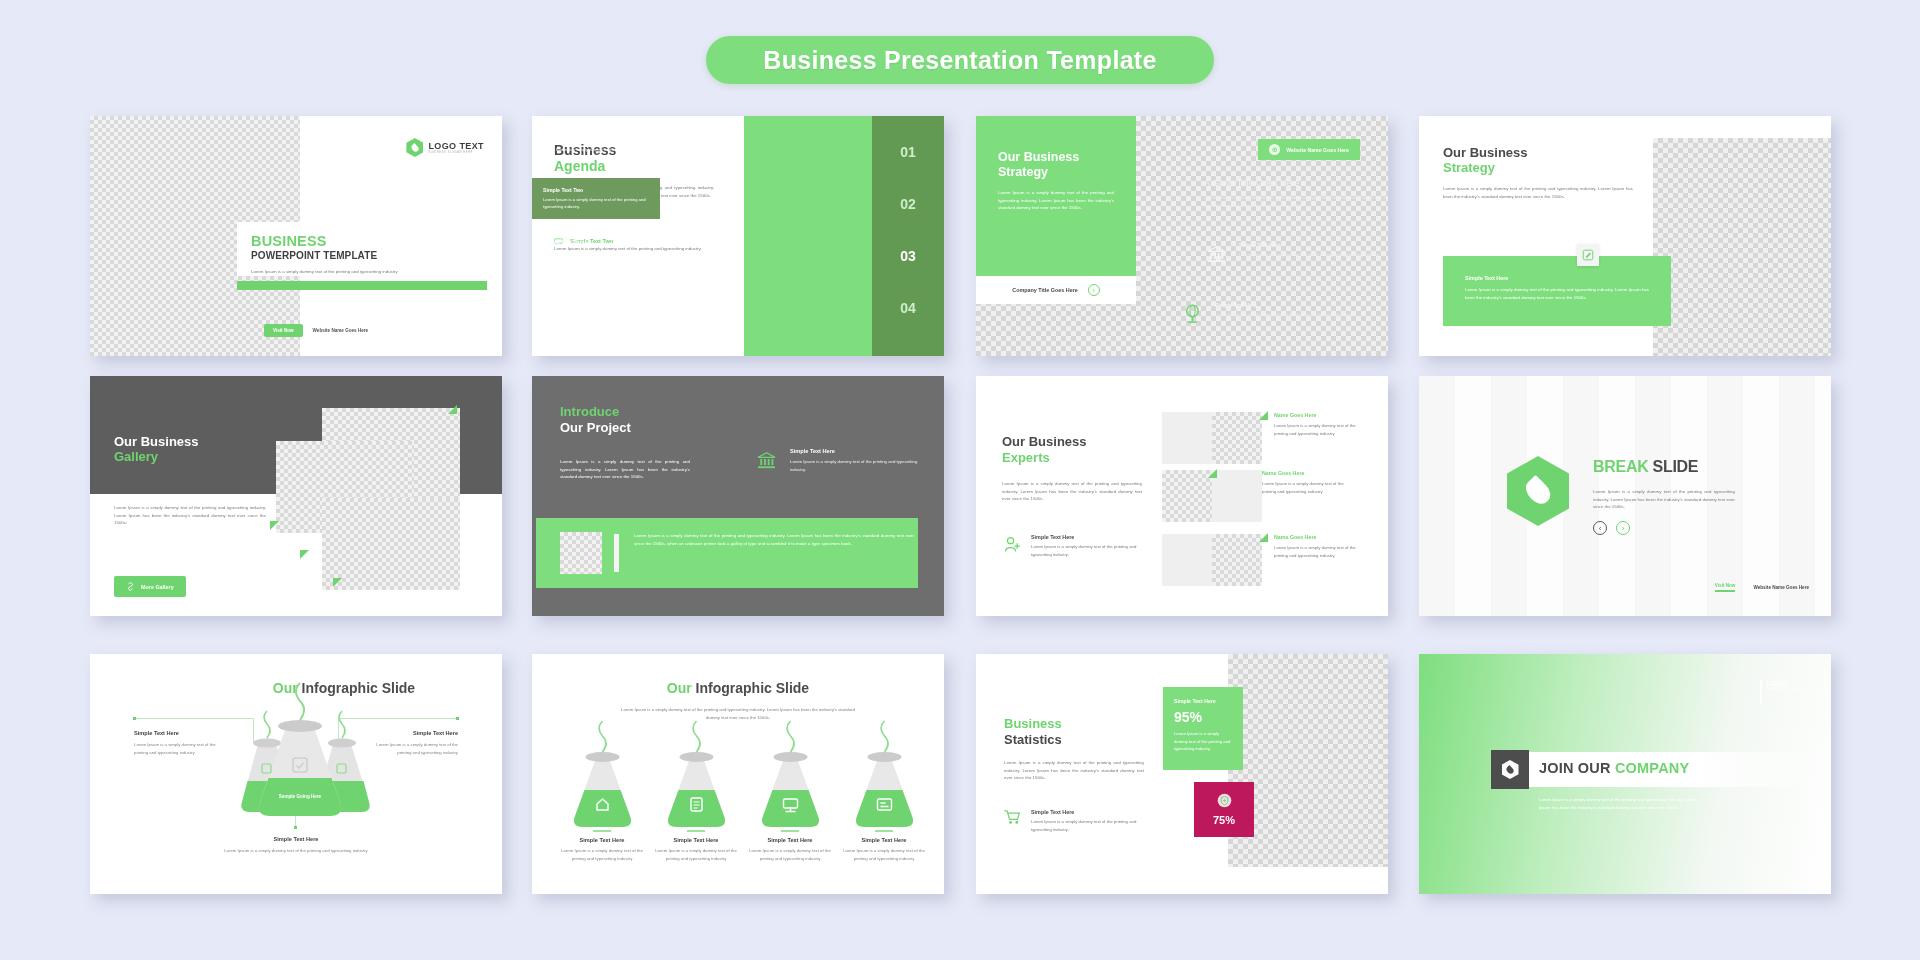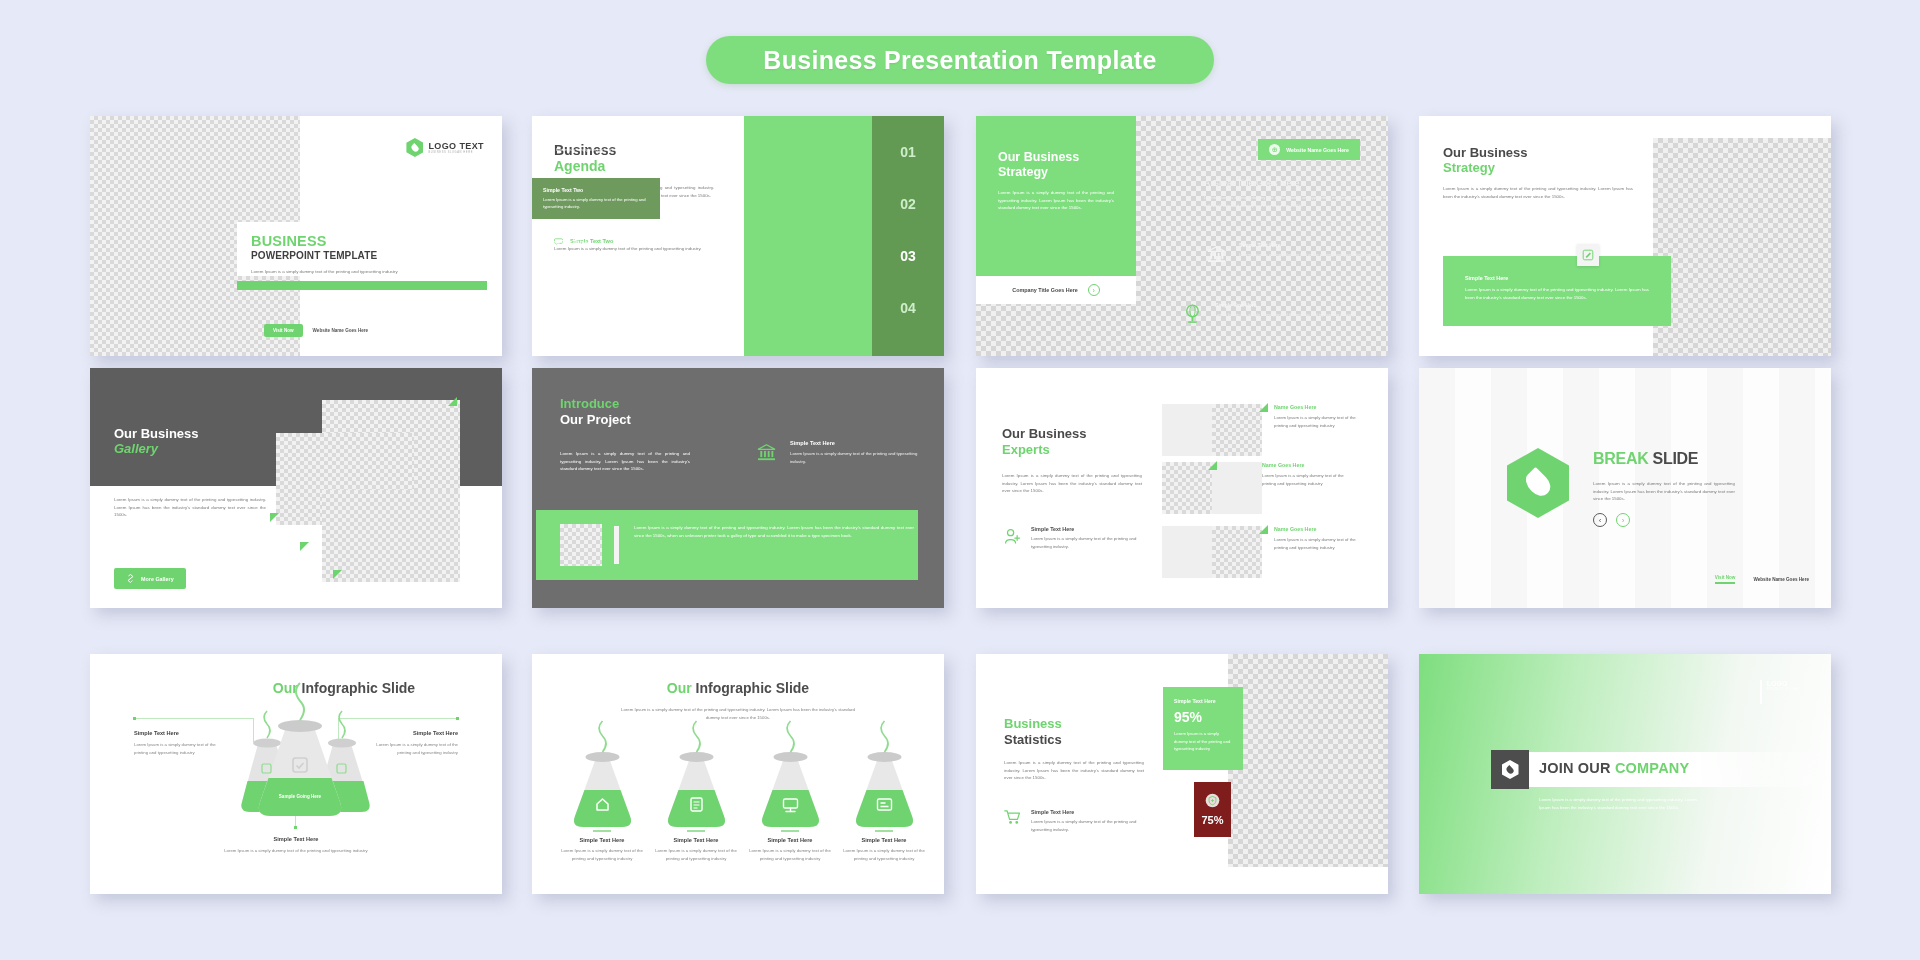--- a/index.html
+++ b/index.html
@@ -25,21 +25,21 @@
 
   
   .slide{
     position:absolute;
     width:412px; height:240px;
     background:#ffffff;
     overflow:hidden;
     box-shadow:6px 7px 14px rgba(120,125,160,.30);
   }
   
-  .r1{ top:116px; } .r2{ top:368px; } .r3{ top:654px; }
+  .r1{ top:116px; } .r2{ top:376px; } .r3{ top:654px; }
   .c1{ left:90px;padding-left:48px; } .c2{ left:532px; } .c3{ left:976px; } .c4{ left:1419px; }
 
   
   .checker{
     background-image:
       linear-gradient(45deg,#d9d9d9 25%, transparent 25%, transparent 75%, #d9d9d9 75%),
       linear-gradient(45deg,#d9d9d9 25%, transparent 25%, transparent 75%, #d9d9d9 75%);
     background-size:8px 8px;
     background-position:0 0, 4px 4px;
     background-color:#f2f2f2;
@@ -136,21 +136,21 @@
   .s4-green{ position:absolute; left:24px; top:140px; width:228px; height:70px; background:#7ede7e; padding:19px 22px;}
   .s4-green .h{ font-size:5.4px; color:#fff; font-weight:bold;}
   .s4-green .p{ margin-top:5px; }
   .s4-badge{ position:absolute; left:158px; top:128px; width:22px; height:22px; background:#f4f4f4;
       display:flex; align-items:center; justify-content:center; box-shadow:0 1px 3px rgba(0,0,0,.12);}
 
   
   .s5-dark{ position:absolute; left:0; top:0; width:412px; height:118px; background:#5e5e5e;}
   .s5-t{ position:absolute; left:24px; top:58px;}
   .s5-t .t1{ font-size:13px; color:#fff; font-weight:bold; line-height:1.18;}
-  .s5-t .t2{ font-size:13px; color:#6fd46f; font-weight:bold; line-height:1.18;font-style:italic;}
+  .s5-t .t2{ font-size:13px; color:#6fd46f; font-weight:bold; line-height:1.18;}
   .s5-p{ position:absolute; left:24px; top:128px; width:152px;}
   .s5-btn{ position:absolute; left:24px; top:200px; background:#6fd46f; color:#fff; font-size:5.4px; font-weight:bold;
      padding:6px 12px; display:flex; align-items:center; gap:6px; border-radius:2px;}
   .s5-i1{ position:absolute; left:232px; top:32px; width:138px; height:92px;}
   .s5-i2{ position:absolute; left:186px; top:65px; width:138px; height:92px;}
   .s5-i3{ position:absolute; left:232px; top:122px; width:138px; height:92px;}
   .tri{ position:absolute; width:0; height:0; }
   .tri-ur{ border-left:9px solid transparent; border-bottom:9px solid #6fd46f; }
   .tri-dl{ border-right:9px solid transparent; border-top:9px solid #6fd46f; }
 
@@ -224,21 +224,21 @@
   .s11-t .t1{ font-size:13px; color:#6fd46f; font-weight:bold; line-height:1.2;}
   .s11-t .t2{ font-size:13px; color:#4a4a4a; font-weight:bold; line-height:1.2;}
   .s11-p{ position:absolute; left:28px; top:105px; width:140px;}
   .s11-b{ position:absolute; left:28px; top:155px; display:flex; gap:10px;}
   .s11-b .h{ font-size:5.4px; font-weight:bold; color:#4a4a4a;}
   .s11-b .p{ font-size:4.3px; color:#7b7b7b; line-height:1.8; margin-top:3px; width:115px;}
   .s11-card1{ position:absolute; left:187px; top:33px; width:80px; height:83px; background:#7ede7e; padding:11px 11px;}
   .s11-card1 .h{ font-size:5.2px; font-weight:bold; color:#fff;}
   .s11-card1 .n{ font-size:14px; font-weight:bold; color:#fff; margin-top:5px;}
   .s11-card1 .p{ font-size:4.2px; color:#fff; line-height:1.8; margin-top:5px;}
-  .s11-card2{ position:absolute; left:218px; top:128px; width:37px; height:55px; background:#7f1d1d;
+  .s11-card2{ position:absolute; left:218px; top:128px; width:60px; height:55px; background:#be185d;
      display:flex; flex-direction:column; align-items:center; justify-content:center; gap:6px;}
   .s11-card2 .n{ font-size:11px; font-weight:bold; color:#fff;}
 
   
   .s12-bg{ position:absolute; inset:0; background:linear-gradient(100deg,#7ede7e 0%,#bfeebf 36%,#f3f8f3 72%,#ffffff 100%);}
   .s12-band{ position:absolute; left:72px; top:98px; width:340px; height:35px; background:linear-gradient(90deg,#ffffff 0%,#ffffff 60%,rgba(255,255,255,0) 100%);}
   .s12-sq{ position:absolute; left:72px; top:96px; width:38px; height:39px; background:#4d4d4d;
      display:flex; align-items:center; justify-content:center;}
   .s12-sq .hx{ width:17px;height:19px;background:#fff;
      clip-path:polygon(50% 0%,100% 25%,100% 75%,50% 100%,0% 75%,0% 25%);

